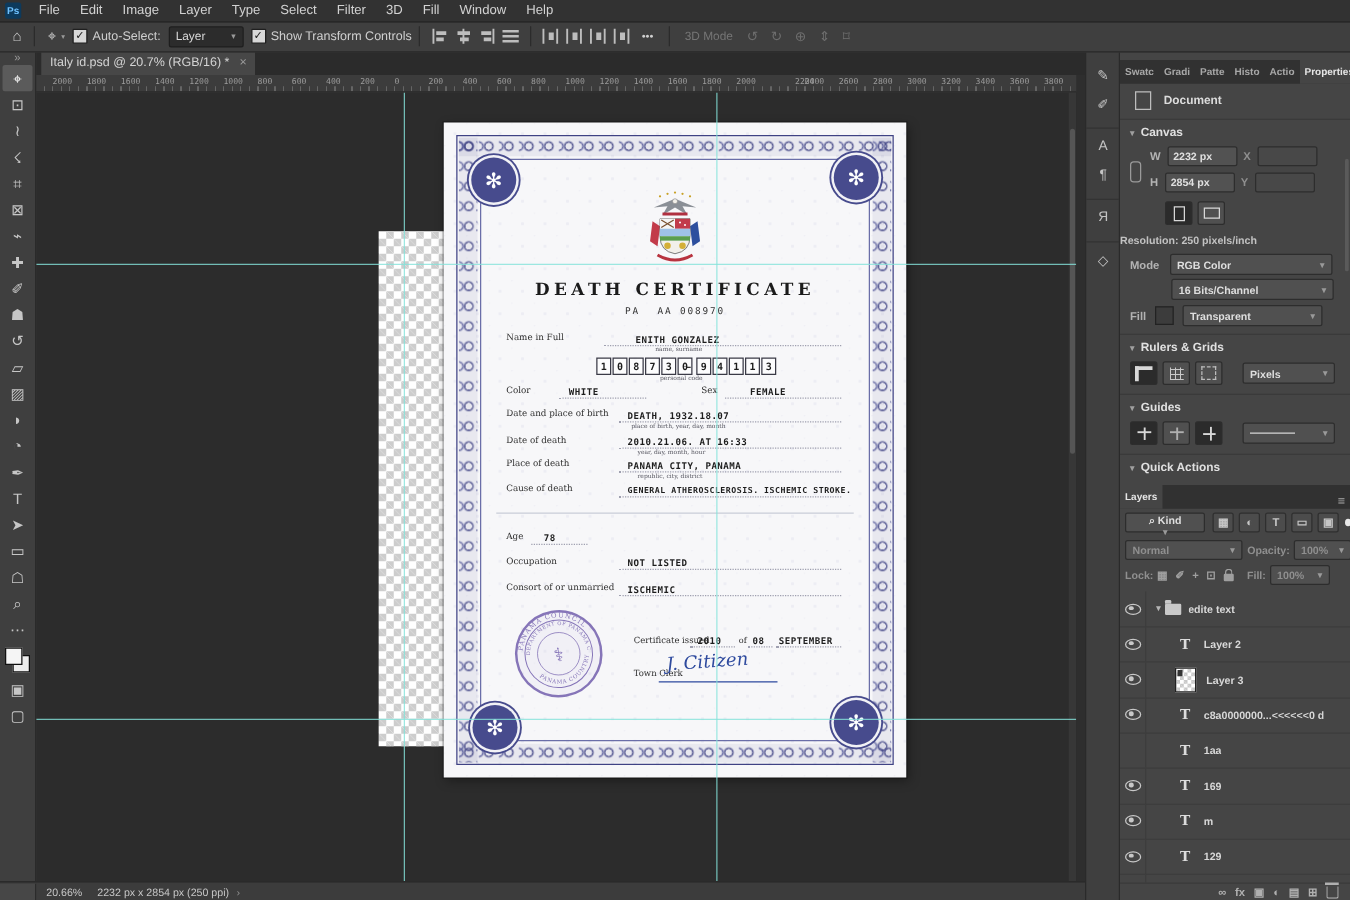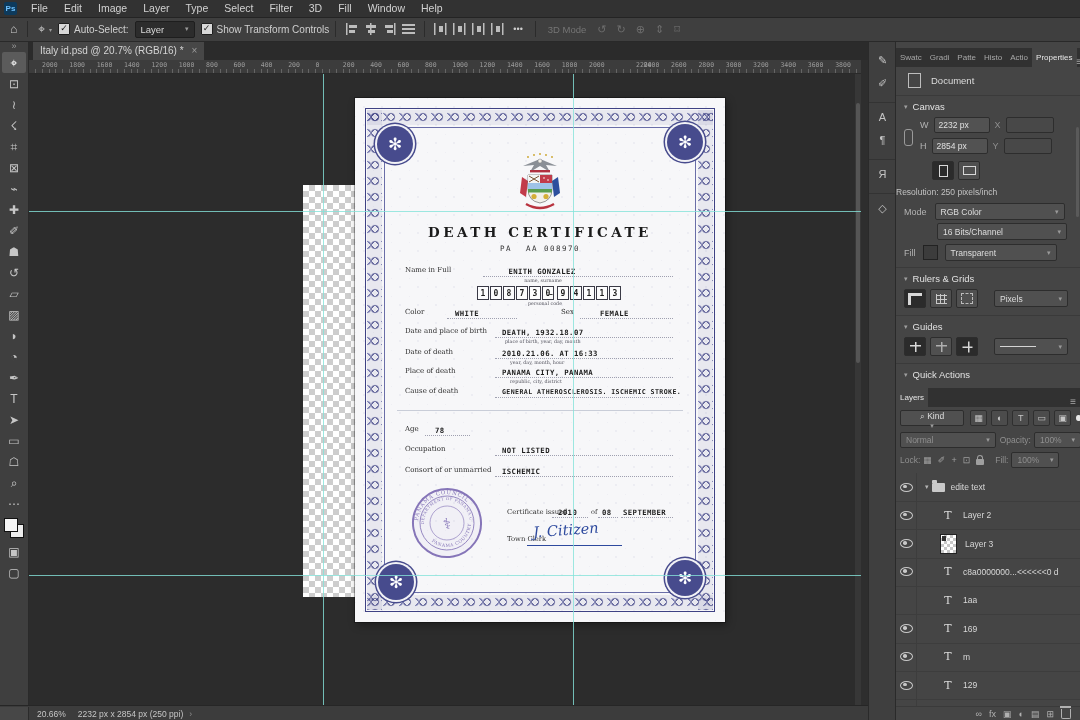--- a/index.html
+++ b/index.html
@@ -103,21 +103,21 @@
   .signature{position:absolute;font-style:italic;font-size:14.5px;color:#2e4a9e;transform:rotate(-4deg);
              font-family:"DejaVu Serif",serif;white-space:nowrap;}
   .sigline{position:absolute;border-bottom:1px solid #2e4a9e;height:1px;}
   
   .dockstrip{position:absolute;left:868px;top:41px;width:27px;height:679px;background:#3f3f3f;
              border-left:1px solid #2a2a2a;z-index:20;}
   .strip-ic{width:20px;height:20px;margin:3px auto;display:flex;align-items:center;justify-content:center;
             color:#c4c4c4;font-size:11px;}
   .strip-gap{height:6px;border-bottom:1px solid #333;margin-bottom:4px;}
   .dock{position:absolute;left:895px;top:41px;width:185px;height:679px;background:#454545;
-        border-left:1px solid #2a2a2a;z-index:20;font-size:9px;color:#c9c9c9;}
+        border-left:1px solid #2a2a2a;z-index:20;font-size:9px;color:#c9c9c9;font-weight:bold;}
   .ptabs{position:absolute;left:0;top:7px;width:185px;height:19px;background:#313131;display:flex;align-items:flex-end;}
   .ptab{font-size:8px;color:#a8a8a8;padding:0 4px;height:19px;display:flex;align-items:center;}
   .ptab.active{background:#454545;color:#e6e6e6;}
   .pmenu{margin-left:auto;color:#a8a8a8;font-size:10px;padding-right:5px;}
   .props{position:absolute;left:0;top:26px;width:185px;height:321px;}
   .prow{position:absolute;display:flex;align-items:center;}
   .docic{width:11px;height:13px;border:1px solid #bdbdbd;position:relative;}
   .sect{font-size:9.5px;color:#e0e0e0;}
   .sect .car{color:#9f9f9f;font-size:7px;margin-right:5px;}
   .plabel{color:#b3b3b3;font-size:9px;}

